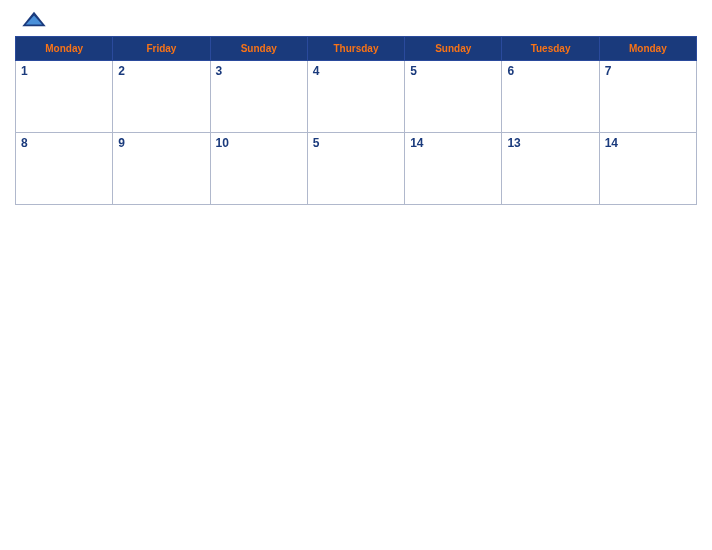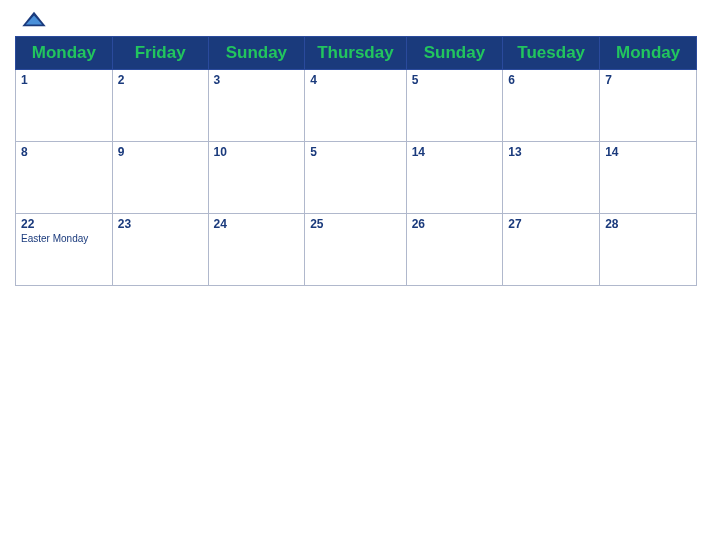--- a/index.html
+++ b/index.html
@@ -54,25 +54,25 @@
       text-align: right;
       min-width: 140px;
     }
     .calendar {
       width: 100%;
       border-collapse: collapse;
       border: 1px solid #aab;
     }
     .calendar th {
       background-color: #1a3a7c;
-      color: #22c55e;
-      font-size: 17px;
+      color: #f97316;
+      font-size: 10px;
       font-weight: bold;
       text-align: center;
-      padding: 6px 12px;
+      padding: 6px 20px;
       border: 1px solid #2a4a9c;
     }
     .calendar td {
       border: 1px solid #b0b8cc;
       vertical-align: top;
       width: calc(100% / 7);
       height: 72px;
       padding: 3px 5px;
       background: #fff;
     }
@@ -164,38 +164,14 @@
         <td>
           <span class="day-number">14</span>
         </td>
         <td>
           <span class="day-number">13</span>
         </td>
         <td>
           <span class="day-number">14</span>
         </td>
       </tr>
-      <tr>
-        <td>
-          <span class="day-number">22</span>
-          <span class="day-event">Easter Monday</span>
-        </td>
-        <td>
-          <span class="day-number">23</span>
-        </td>
-        <td>
-          <span class="day-number">24</span>
-        </td>
-        <td>
-          <span class="day-number">25</span>
-        </td>
-        <td>
-          <span class="day-number">26</span>
-        </td>
-        <td>
-          <span class="day-number">27</span>
-        </td>
-        <td>
-          <span class="day-number">28</span>
-        </td>
-      </tr>
     </tbody>
 </table>
 
 </body></html>

